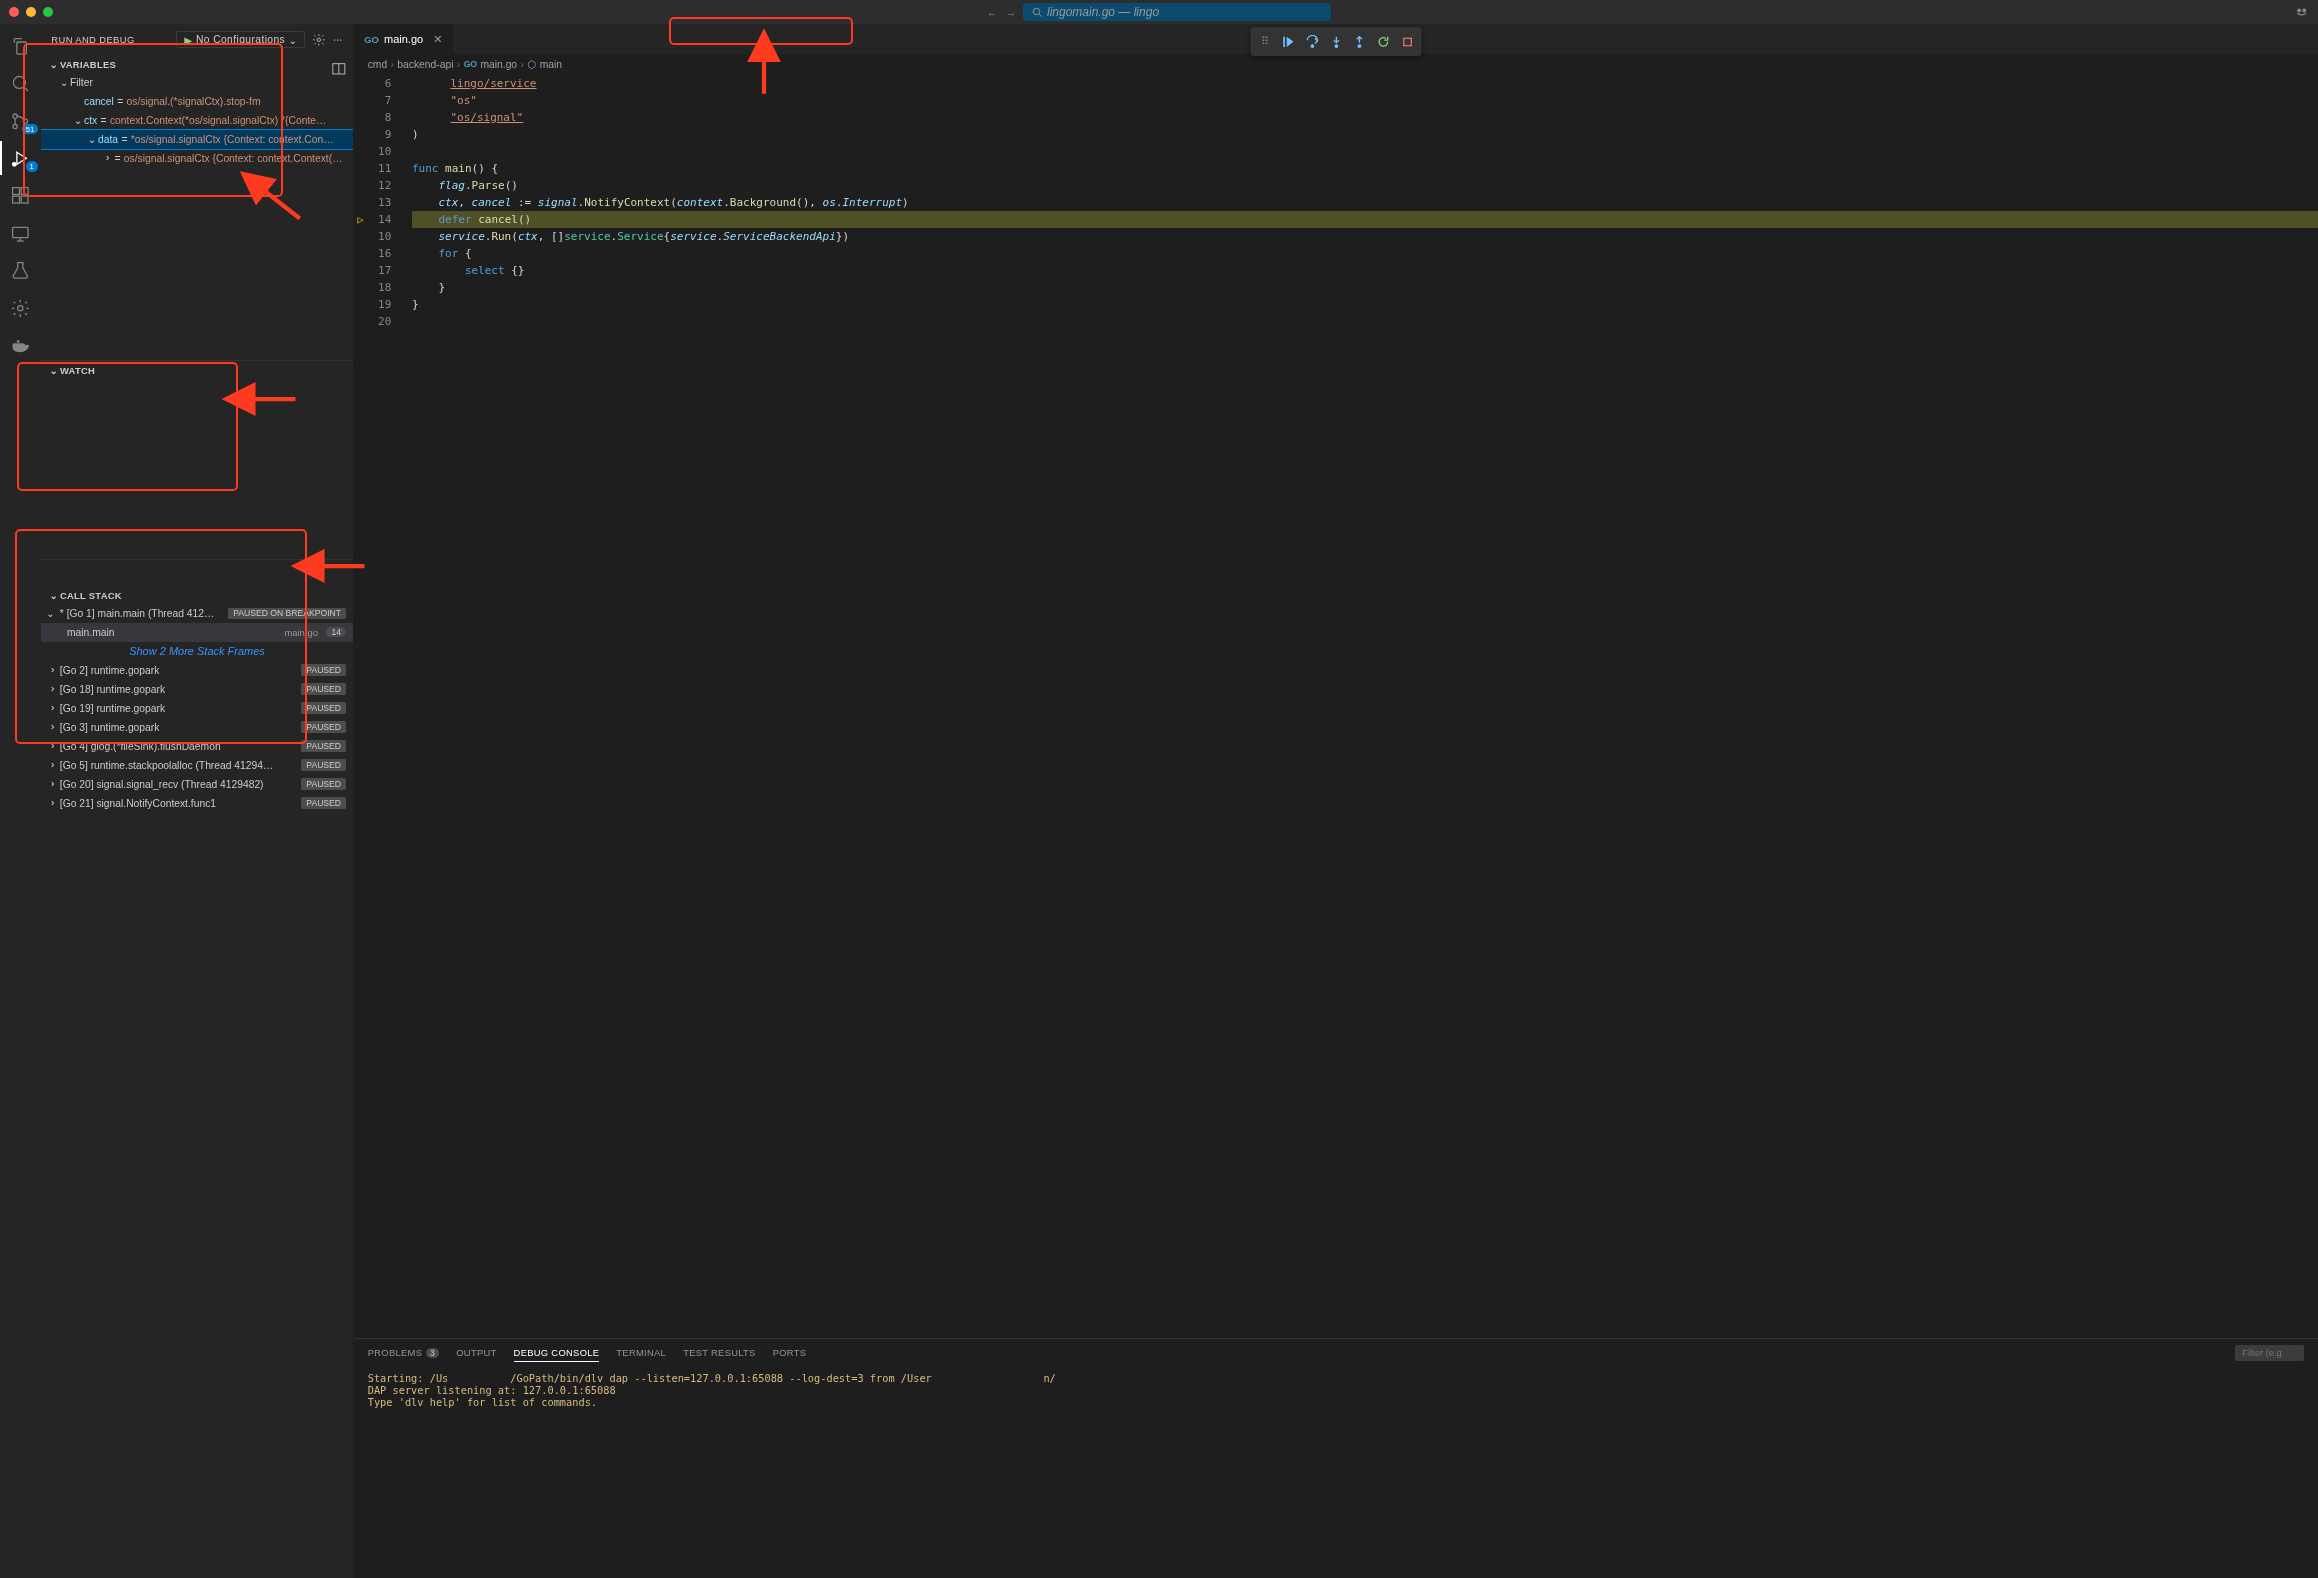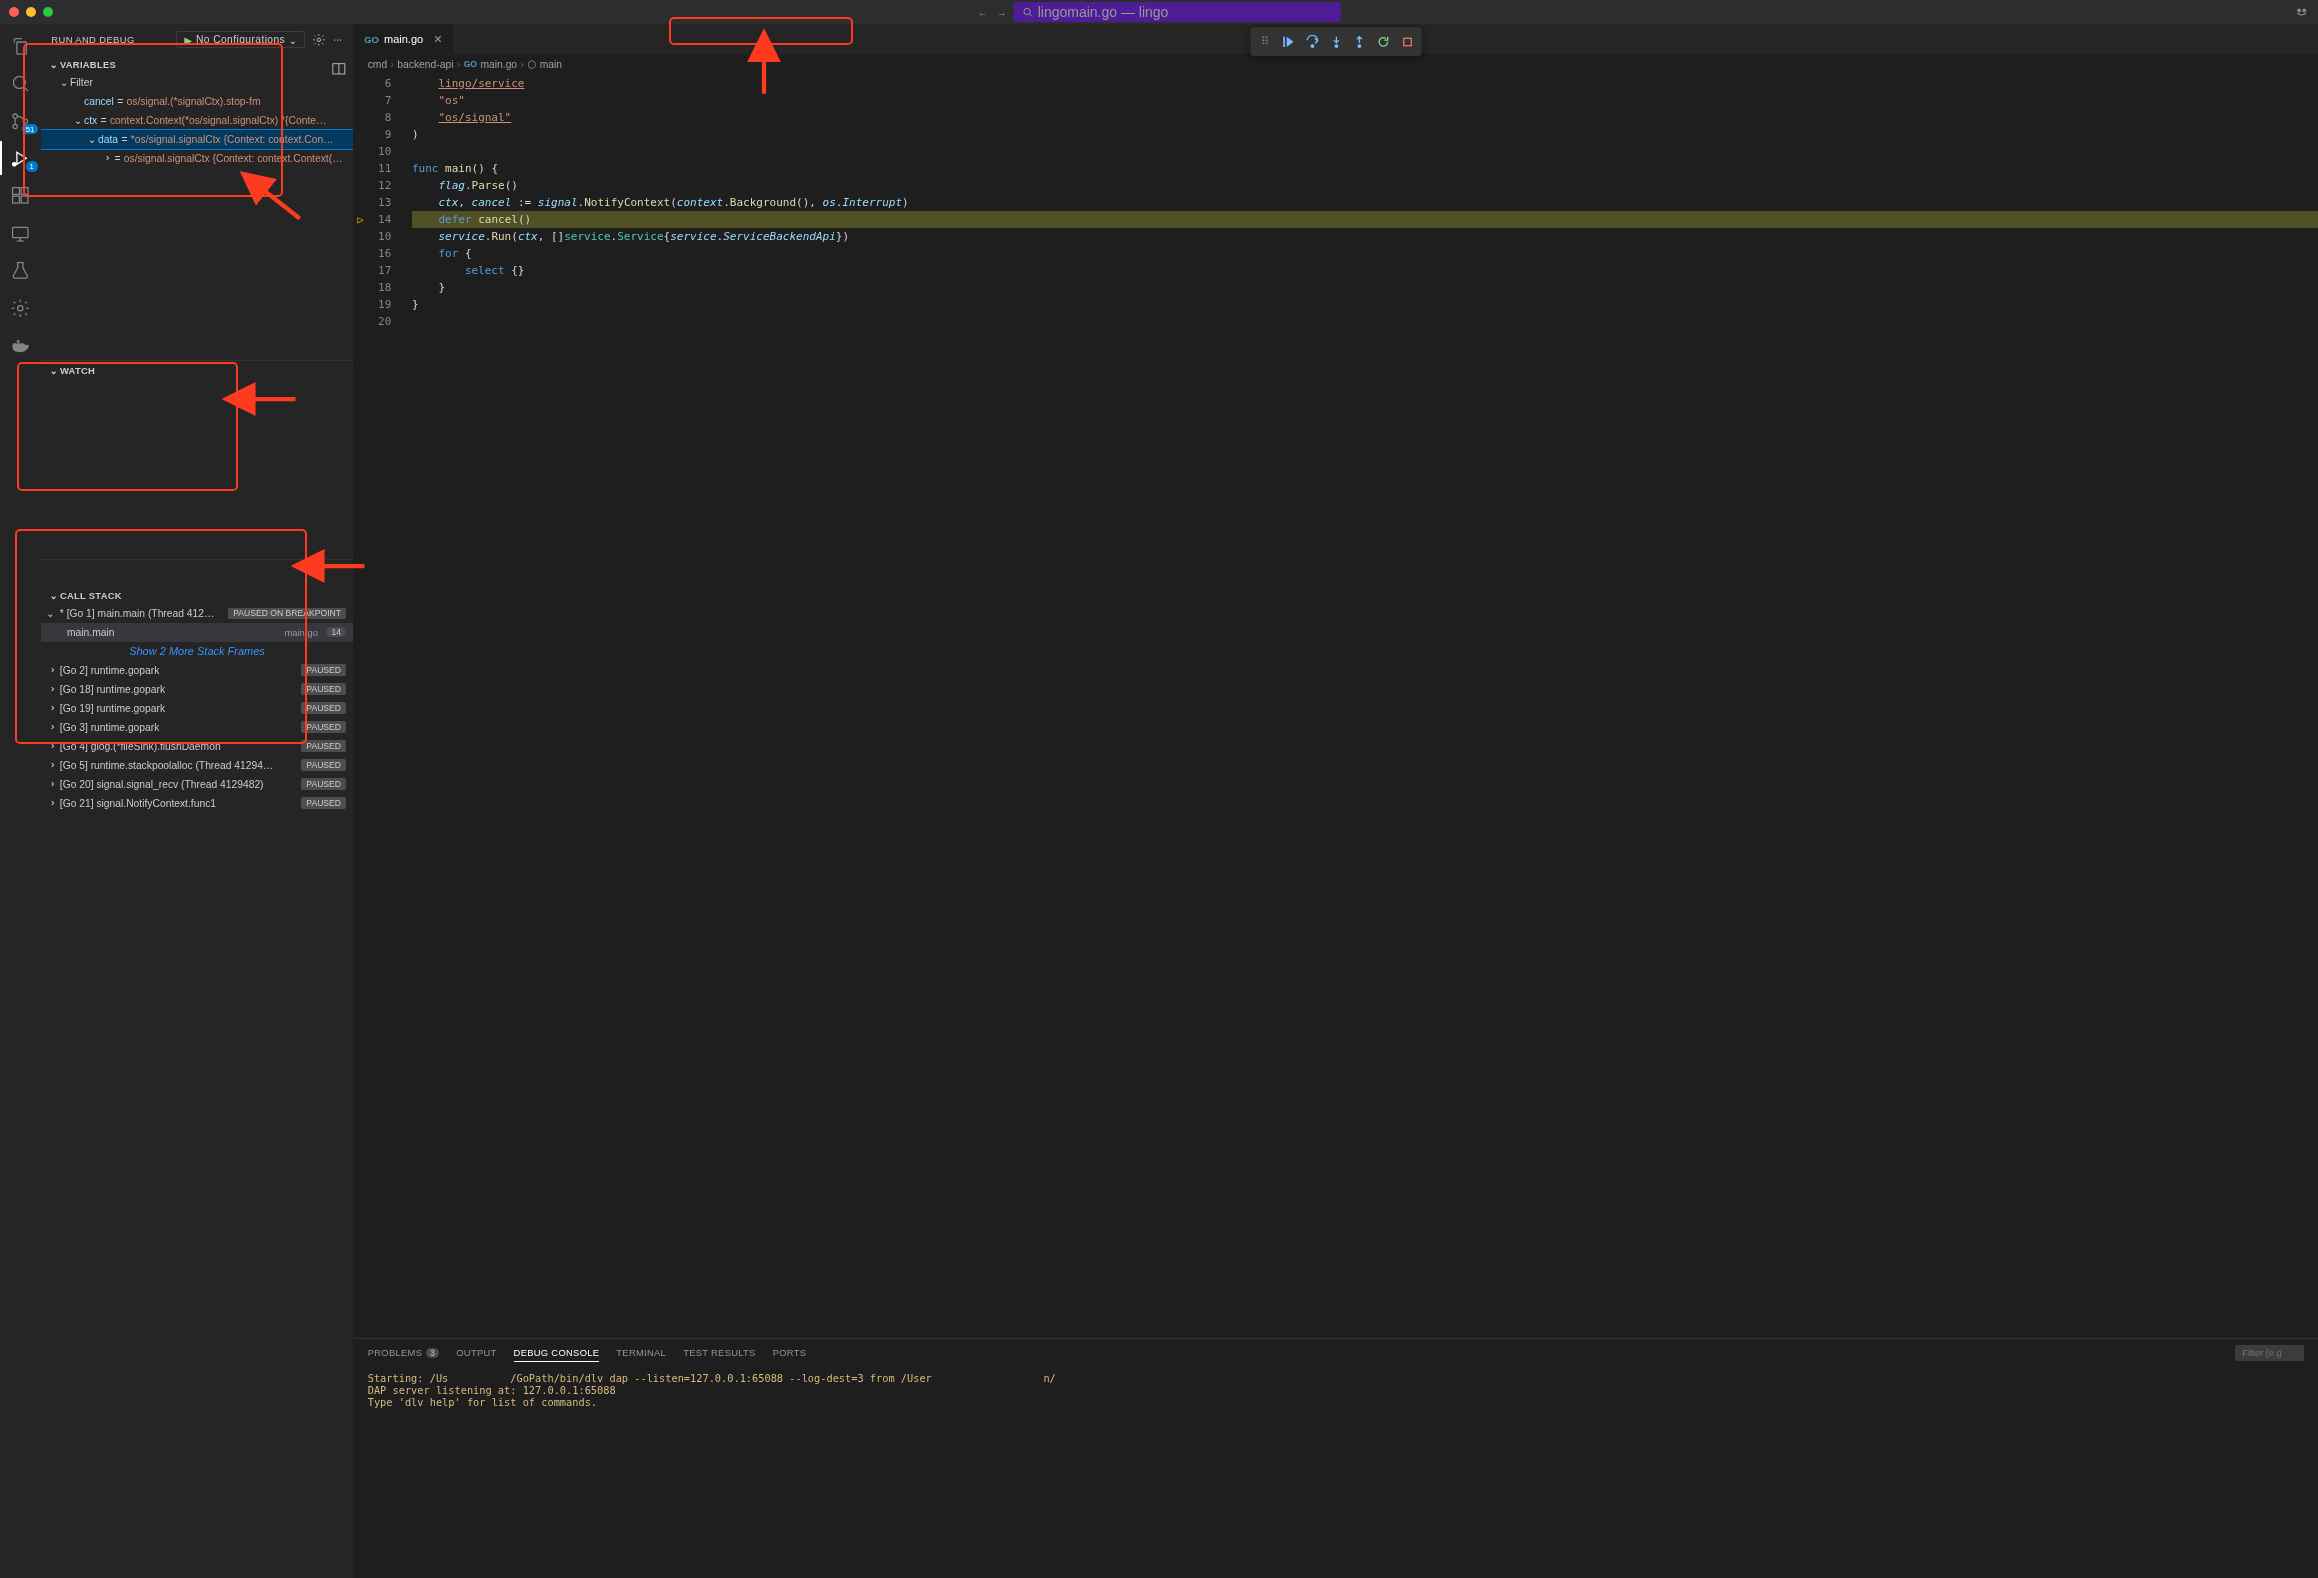--- a/index.html
+++ b/index.html
@@ -4,21 +4,21 @@
 <style>
 * { margin:0; padding:0; box-sizing:border-box; }
 body { font-family:-apple-system,BlinkMacSystemFont,"Segoe UI",sans-serif; background:#1e1e1e; color:#ccc; font-size:11px; overflow:hidden; height:100vh; width:100vw; }
 .window { display:flex; flex-direction:column; height:100vh; }
 .titlebar { height:24px; background:#2d2d30; display:flex; align-items:center; padding:0 8.6px; position:relative; }
 .traffic-lights { display:flex; gap:6.9px; }
 .tl { width:10.3px; height:10.3px; border-radius:50%; }
 .tl.red{background:#ff5f57;} .tl.yellow{background:#febc2e;} .tl.green{background:#28c840;}
 .title-center { position:absolute; left:50%; transform:translateX(-50%); display:flex; align-items:center; gap:6.9px; color:#999; font-size:10.3px; }
 .title-center .nav-arrows { display:flex; gap:8.6px; color:#888; }
-.title-search { background:#4c1d95; border-radius:3.4px; padding:1.7px 172px 1.7px 8.6px; font-size:14px; display:flex; align-items:center; gap:5.1px; }
+.title-search { background:#0c4a6e; border-radius:3.4px; padding:1.7px 172px 1.7px 8.6px; font-size:12px; display:flex; align-items:center; gap:5.1px;font-style:italic; }
 .title-right { position:absolute; right:8.6px; display:flex; gap:6.9px; color:#888;}
 .main-area { flex:1; display:flex; overflow:hidden; }
 .activity-bar { width:41px; background:#252526; display:flex; flex-direction:column; align-items:center; padding-top:5.1px; gap:3.4px; }
 .activity-item { width:41px; height:34px; display:flex; align-items:center; justify-content:center; color:#858585; position:relative; cursor:pointer; }
 .activity-item.active { color:#fff; }
 .activity-item.active::before { content:''; position:absolute; left:0; top:0; bottom:0; width:1.7px; background:#fff; }
 .badge { position:absolute; bottom:3.4px; right:3.4px; background:#007acc; color:#fff; border-radius:6.9px; font-size:7.7px; padding:0.9px 3.4px; min-width:12px; text-align:center; }
 .sidebar { width:313px; background:#252526; display:flex; flex-direction:column; border-right:0.9px solid #1e1e1e; overflow:hidden;justify-content:flex-end;}
 .sidebar-header { display:flex; align-items:center; justify-content:space-between; padding:6.9px 10.3px; font-size:9.4px; letter-spacing:0.4px; color:#ccc; }
 .run-config { display:flex; align-items:center; gap:3.4px; border:0.9px solid #3c3c3c; border-radius:1.7px; padding:1.7px 6.9px; font-size:10.3px; color:#ccc; }
@@ -49,21 +49,21 @@
 .debug-btn.handle{color:#888; cursor:grab;}
 .breadcrumb{height:20.6px; display:flex; align-items:center; padding:0 13.7px; font-size:10.3px; color:#a0a0a0; gap:3.4px;}
 .breadcrumb .sep{color:#666;}
 .code-area{flex:1; display:flex; font-family:Menlo,Monaco,Consolas,monospace; font-size:11px; line-height:17px; overflow:auto; position:relative;}
 .gutter{width:51px; text-align:right; padding-right:13.7px; color:#858585; user-select:none; position:relative;}
 .line-no{height:17px;}
 .code-content{flex:1; padding-left:6.9px;}
 .code-line{height:17px; white-space:pre;}
 .hl-line{background:rgba(115,114,41,0.6);}
 .current-line-marker{position:absolute; left:3.4px; color:#ffcc00; font-size:10.3px;}
-.k{color:#569cd6;} .s{color:#ce9178;} .f{color:#dcdcaa;} .t{color:#4ec9b0;} .p{color:#d4d4d4;} .n{color:#9cdcfe;font-style:italic;}
+.k{color:#569cd6;} .s{color:#ce9178;margin-left:12px;} .f{color:#dcdcaa;} .t{color:#4ec9b0;} .p{color:#d4d4d4;} .n{color:#9cdcfe;font-style:italic;}
 .panel{height:240px; border-top:0.9px solid #333; display:flex; flex-direction:column;}
 .panel-tabs{height:27.5px; display:flex; align-items:center; gap:17px; padding:0 13.7px; font-size:9.4px; color:#969696;}
 .panel-tab{cursor:pointer; padding:3.4px 0; letter-spacing:0.3px;}
 .panel-tab.active{color:#fff; border-bottom:0.9px solid #fff;}
 .panel-tab .count{background:#4d4d4d; border-radius:6.9px; padding:0 4.3px; font-size:8.6px; margin-left:3.4px; color:#ccc;}
 .panel-filter{margin-left:auto; background:#3c3c3c; border:none; color:#ccc; padding:2.6px 6.9px; font-size:9.4px; border-radius:1.7px; width:69px;}
 .panel-body{flex:1; padding:5.1px 13.7px; font-family:Menlo,Monaco,monospace; font-size:10.3px; color:#d7ba7d; overflow:auto;}
 .panel-body .line{white-space:pre-wrap;}
 .annot{position:absolute; border:2.6px solid #ff3b1f; border-radius:5.1px; pointer-events:none; z-index:100;}
 .arrow{position:absolute; z-index:101; pointer-events:none;}

